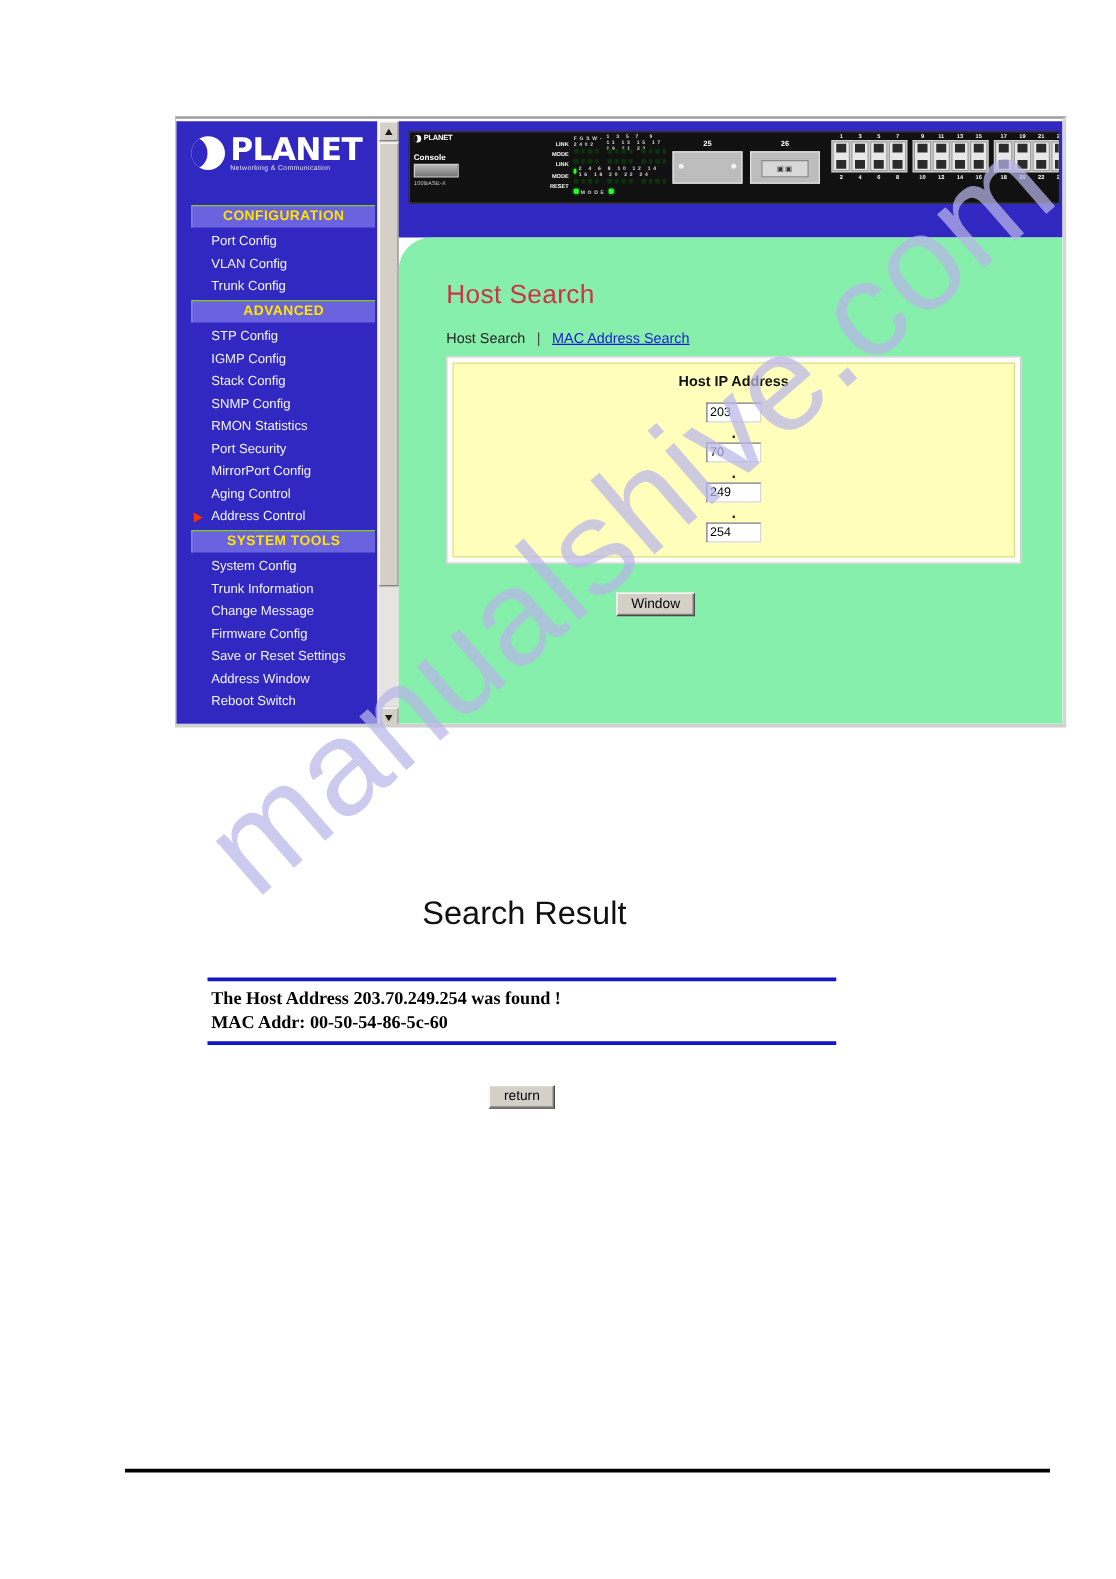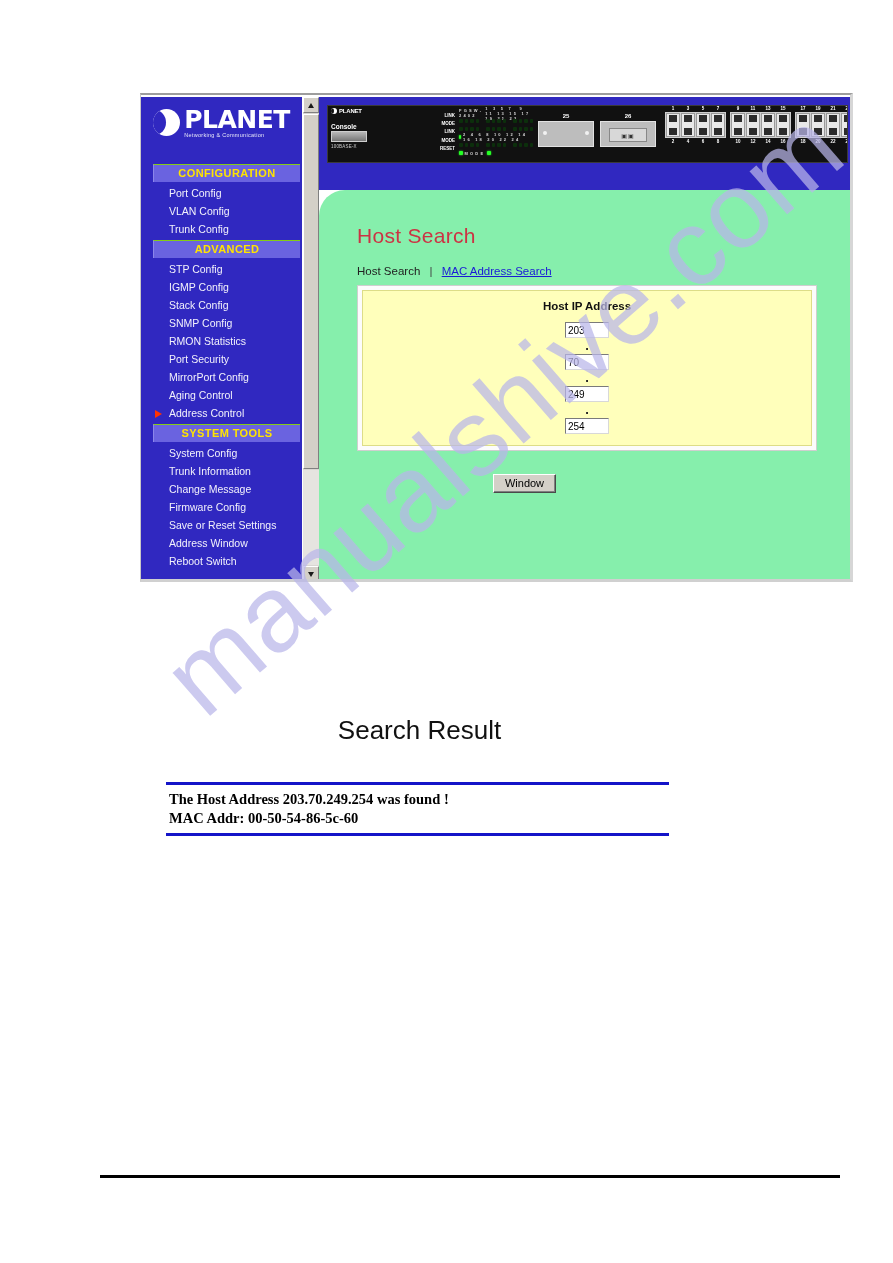--- a/index.html
+++ b/index.html
@@ -728,15 +728,18 @@
 <div class="result-section">
   <div class="result-title">Search Result</div>
   <div class="result-body">
     <div class="rule"></div>
     <div class="result-lines">
       <div>The Host Address 203.70.249.254 was found !</div>
       <div>MAC Addr: 00-50-54-86-5c-60</div>
     </div>
     <div class="rule"></div>
   </div>
+  <div class="return-wrap">
+    <button class="btn">return</button>
+  </div>
 </div>
 
 <div class="bottom-rule"></div>
 
 </body></html>

